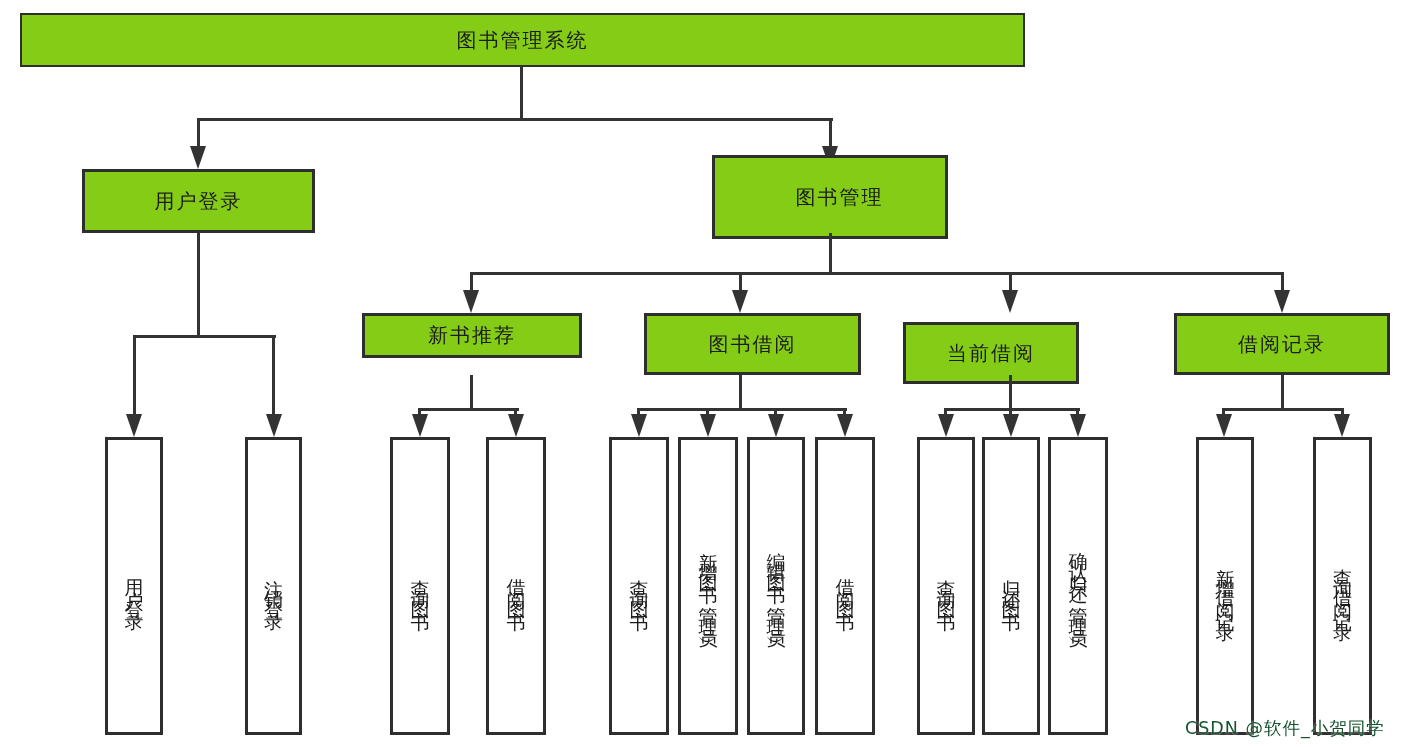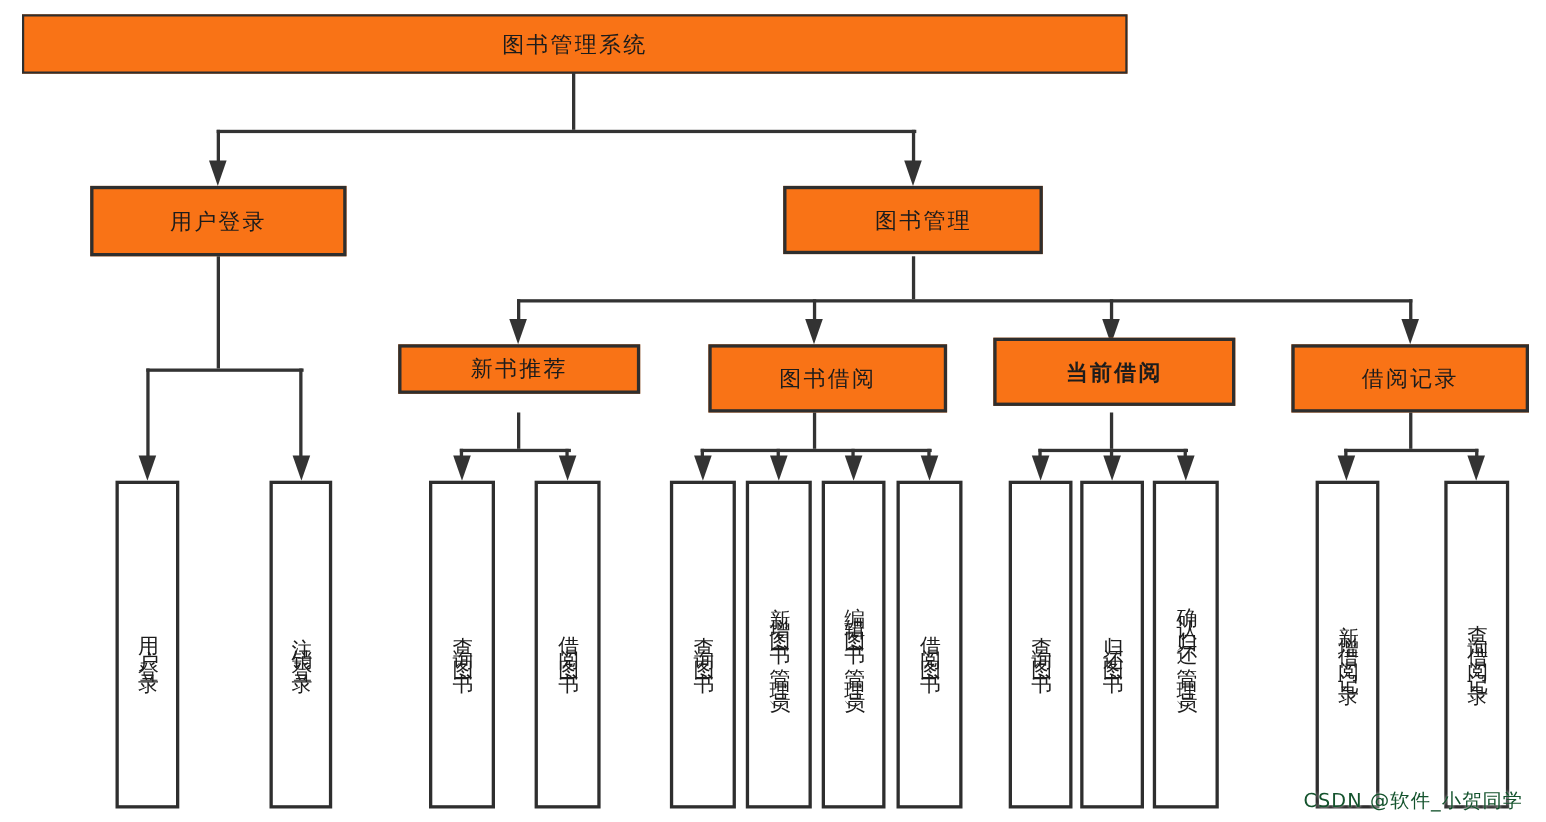--- a/index.html
+++ b/index.html
@@ -2,21 +2,21 @@
 <html><head>
 <meta charset="utf-8">
 <style>
   html,body{margin:0;padding:0;background:#ffffff;}
   *{box-sizing:border-box;}
   .canvas{
     position:relative;width:1405px;height:747px;background:#ffffff;overflow:hidden;
     font-family:"DejaVu Sans","Liberation Sans",sans-serif;color:#1c1c1c;
   }
   .node{
-    position:absolute;background:#f97316;border:3px solid #2e2e2e;
+    position:absolute;background:#84cc16;border:3px solid #2e2e2e;
     display:flex;align-items:center;justify-content:center;
     font-size:20px;letter-spacing:2px;color:#1c1c1c;
   }
   .node.root{border-width:2px;}
   .leaf{
     position:absolute;background:#ffffff;border:3px solid #2e2e2e;
     display:flex;align-items:center;justify-content:center;
     top:437px;height:298px;
   }
   .vtext{
@@ -47,21 +47,21 @@
   <div class="line" style="left:520px;top:66px;width:3px;height:52px;"></div>
   <div class="line" style="left:197px;top:118px;width:636px;height:3px;"></div>
   <div class="line" style="left:197px;top:118px;width:3px;height:32px;"></div>
   <div class="arrow" style="left:190px;top:146px;"></div>
   <div class="line" style="left:829px;top:118px;width:3px;height:32px;"></div>
   <div class="arrow" style="left:822px;top:146px;"></div>
 
   <div class="node" style="left:82px;top:169px;width:233px;height:64px;">
     <span>用户登录</span>
   </div>
-  <div class="node" style="left:712px;top:169px;width:236px;height:62px;padding-left:19px;">
+  <div class="node" style="left:712px;top:155px;width:236px;height:84px;padding-left:19px;">
     <span>图书管理</span>
   </div>
 
   <div class="line" style="left:197px;top:233px;width:3px;height:102px;"></div>
   <div class="line" style="left:133px;top:335px;width:143px;height:3px;"></div>
   <div class="line" style="left:133px;top:335px;width:3px;height:81px;"></div>
   <div class="arrow" style="left:126px;top:414px;"></div>
   <div class="line" style="left:272px;top:335px;width:3px;height:81px;"></div>
   <div class="arrow" style="left:266px;top:414px;"></div>
 
@@ -75,21 +75,21 @@
   <div class="arrow" style="left:1002px;top:290px;"></div>
   <div class="line" style="left:1281px;top:272px;width:3px;height:20px;"></div>
   <div class="arrow" style="left:1274px;top:290px;"></div>
 
   <div class="node" style="left:362px;top:313px;width:220px;height:45px;">
     <span>新书推荐</span>
   </div>
   <div class="node" style="left:632px;top:313px;width:217px;height:62px;margin-left:12px;">
     <span>图书借阅</span>
   </div>
-  <div class="node" style="left:903px;top:307px;width:220px;height:62px;font-weight:bold;">
+  <div class="node" style="left:903px;top:322px;width:176px;height:62px;">
     <span>当前借阅</span>
   </div>
   <div class="node" style="left:1174px;top:313px;width:216px;height:62px;">
     <span>借阅记录</span>
   </div>
 
   <div class="line" style="left:470px;top:375px;width:3px;height:33px;"></div>
   <div class="line" style="left:418px;top:408px;width:101px;height:3px;"></div>
   <div class="line" style="left:418px;top:408px;width:3px;height:10px;"></div>
   <div class="arrow" style="left:412px;top:414px;"></div>

